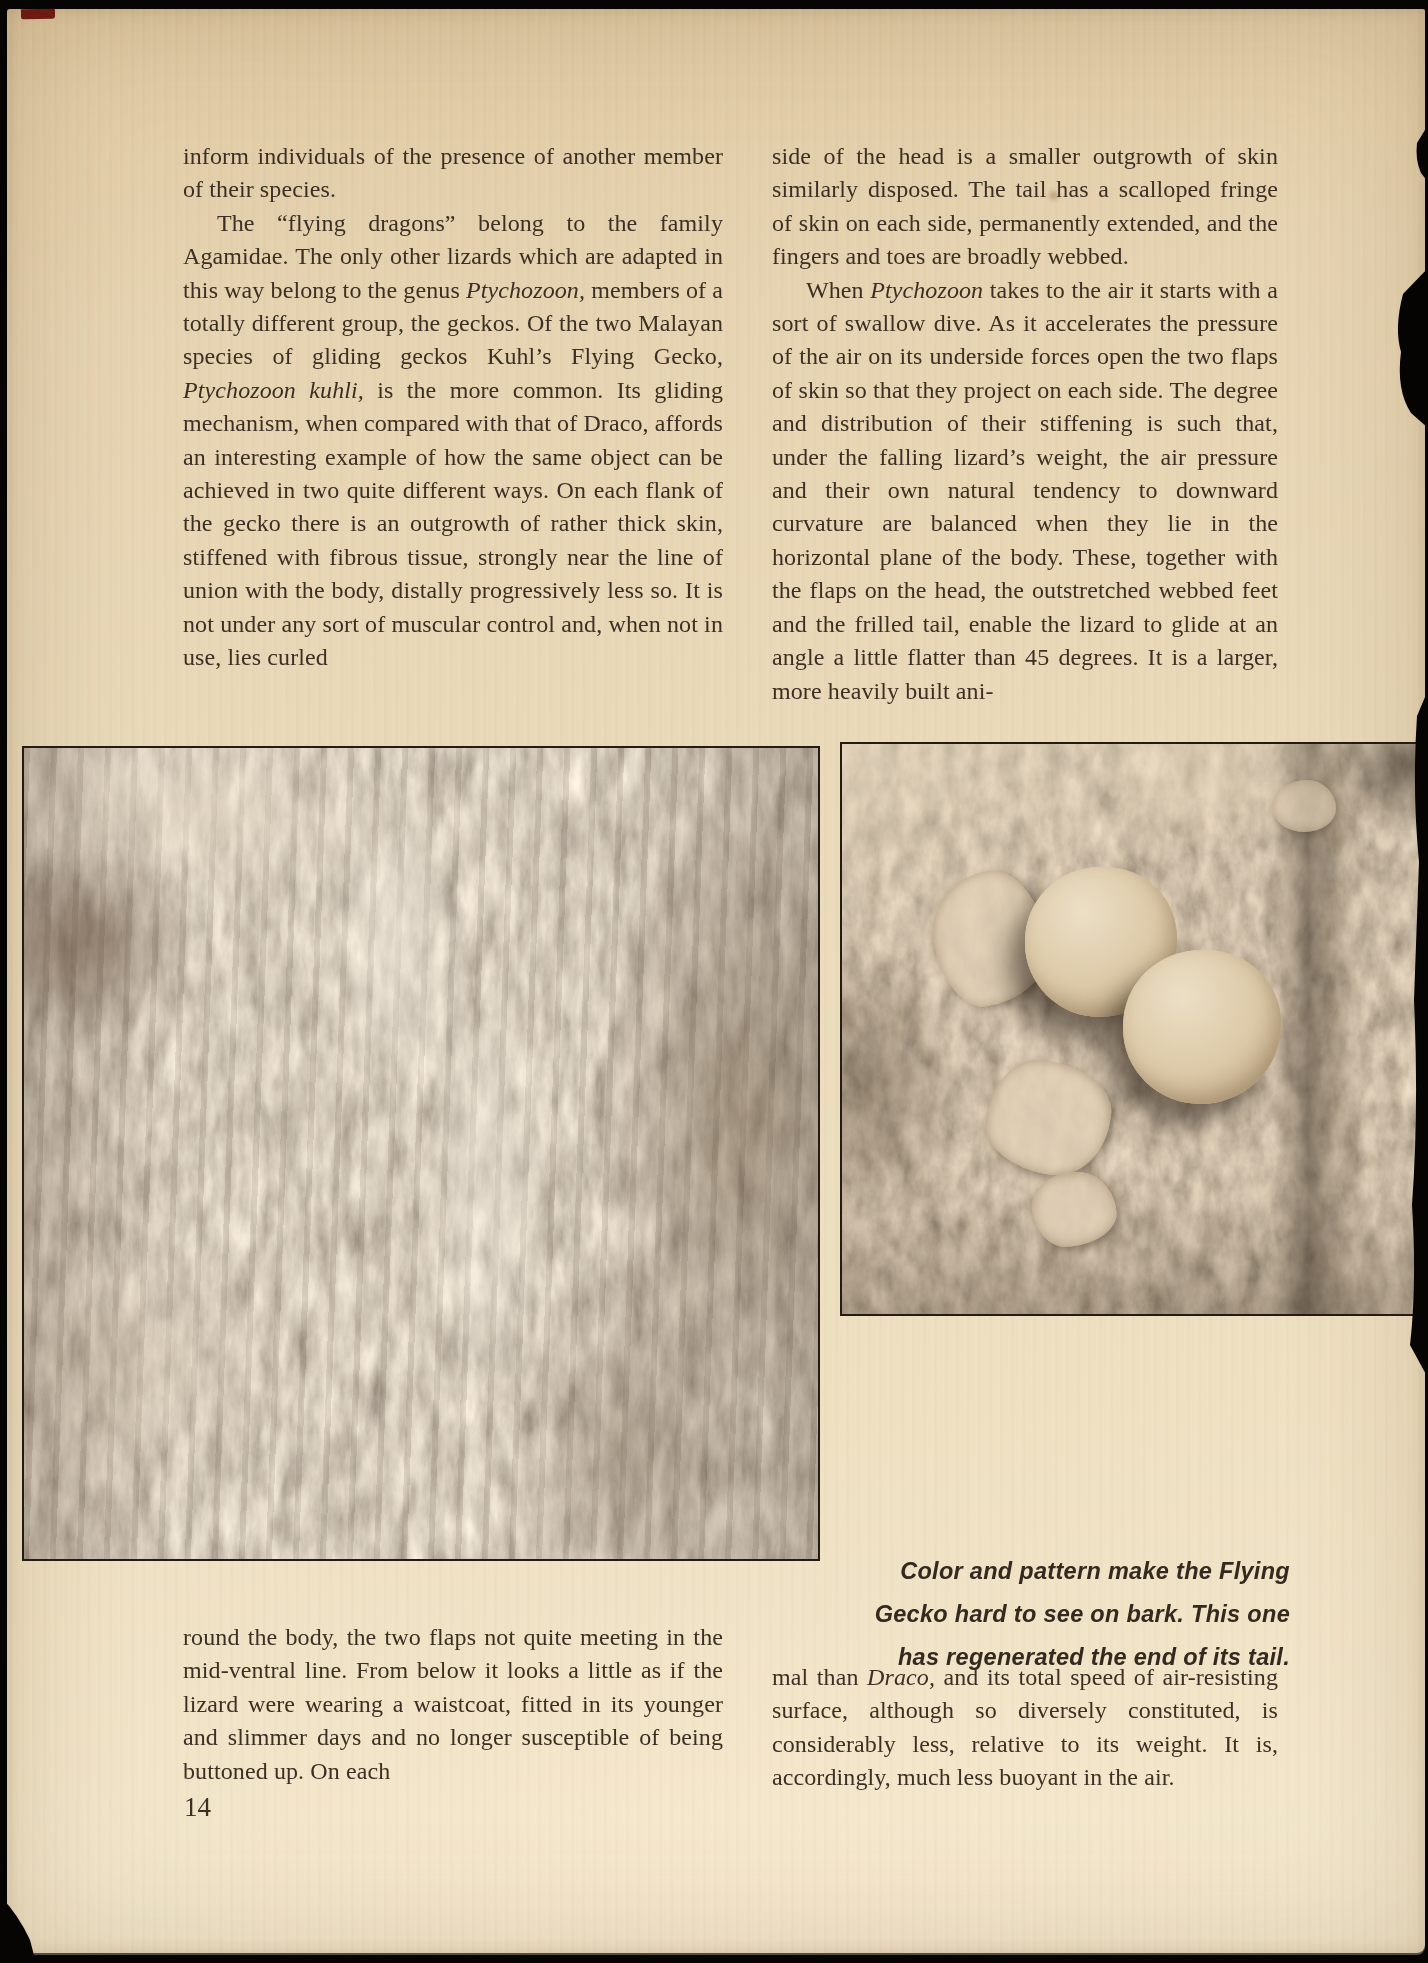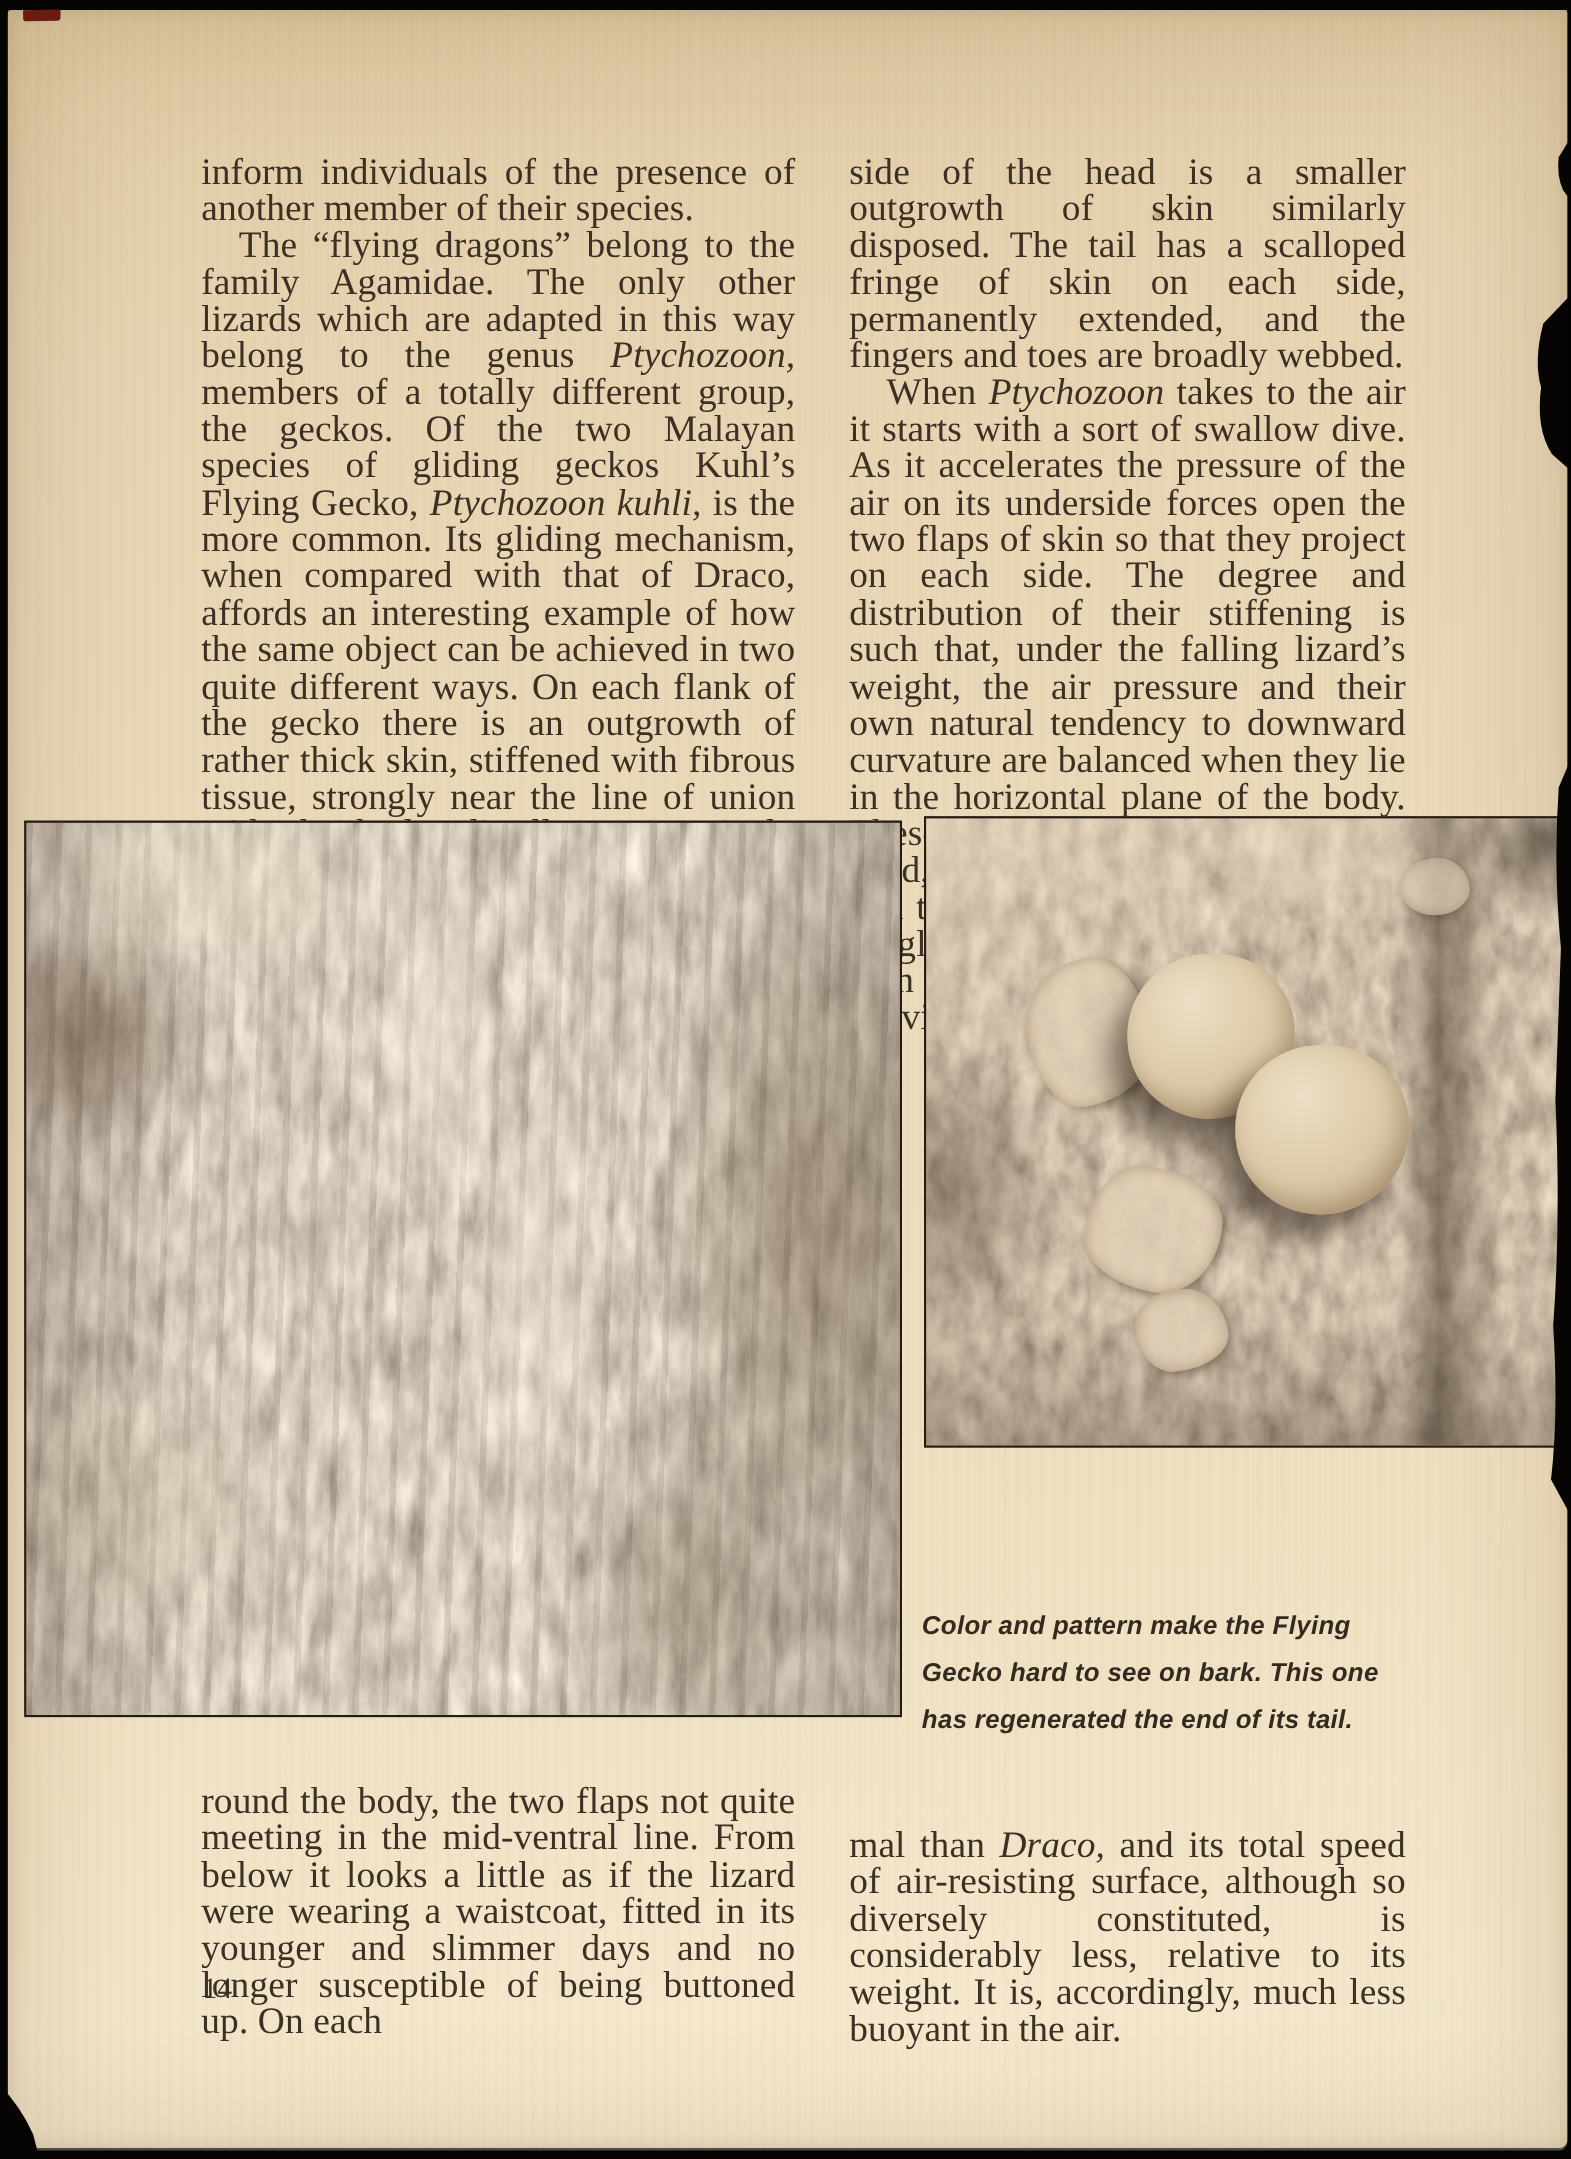--- a/index.html
+++ b/index.html
@@ -24,21 +24,21 @@
   }
   .red-mark { position:absolute; left:14px; top:0; width:34px; height:10px; background:#6d1b12; transform:rotate(-1deg); border-radius:0 0 3px 2px; }
   .fox { position:absolute; border-radius:50%; filter:blur(2px); }
   .fox.a { left:1042px; top:182px; width:9px; height:9px; background:rgba(150,95,55,0.4); }
   .fox.b { left:1326px; top:1292px; width:14px; height:10px; background:rgba(190,130,75,0.33); }
   .fox.c { left:1392px; top:1066px; width:10px; height:9px; background:rgba(185,125,70,0.3); }
 
   
   .col {
     position:absolute;
-    font-size:34px; line-height:33.4px;
+    font-size:24px; line-height:33.4px;
     color:#3c2f24;
     text-align:justify;
     letter-spacing:0.1px;
   }
   .col p { margin:0; }
   .col p.indent { text-indent:34px; }
   .col1 { left:176px; top:131px;  width:540px; }
   .col2 { left:765px; top:131px;  width:506px; }
   .col3 { left:176px; top:1612px; width:540px; }
   .col4 { left:765px; top:1612px; width:506px;margin-top:40px; }
@@ -86,21 +86,21 @@
 
   
   .caption {
     position:absolute;
     font-family:"Liberation Sans", sans-serif;
     font-style:italic; font-weight:700;
     font-size:23.5px; line-height:43px;
     color:#33291f; letter-spacing:0.3px;
   }
   .caption-eggs  { left:919px; top:1327px; width:422px; text-align:justify; text-align-last:right; }
-  .caption-gecko { left:831px; top:1447px; width:452px; }
+  .caption-gecko { left:831px; top:1541px; width:452px;text-align:right; }
 
   .torn-edge { position:absolute; left:0; top:0; pointer-events:none; }
 </style>
 </head>
 <body>
 
 <div class="page">
 
   <div class="red-mark"></div>
   <div class="fox a"></div>

